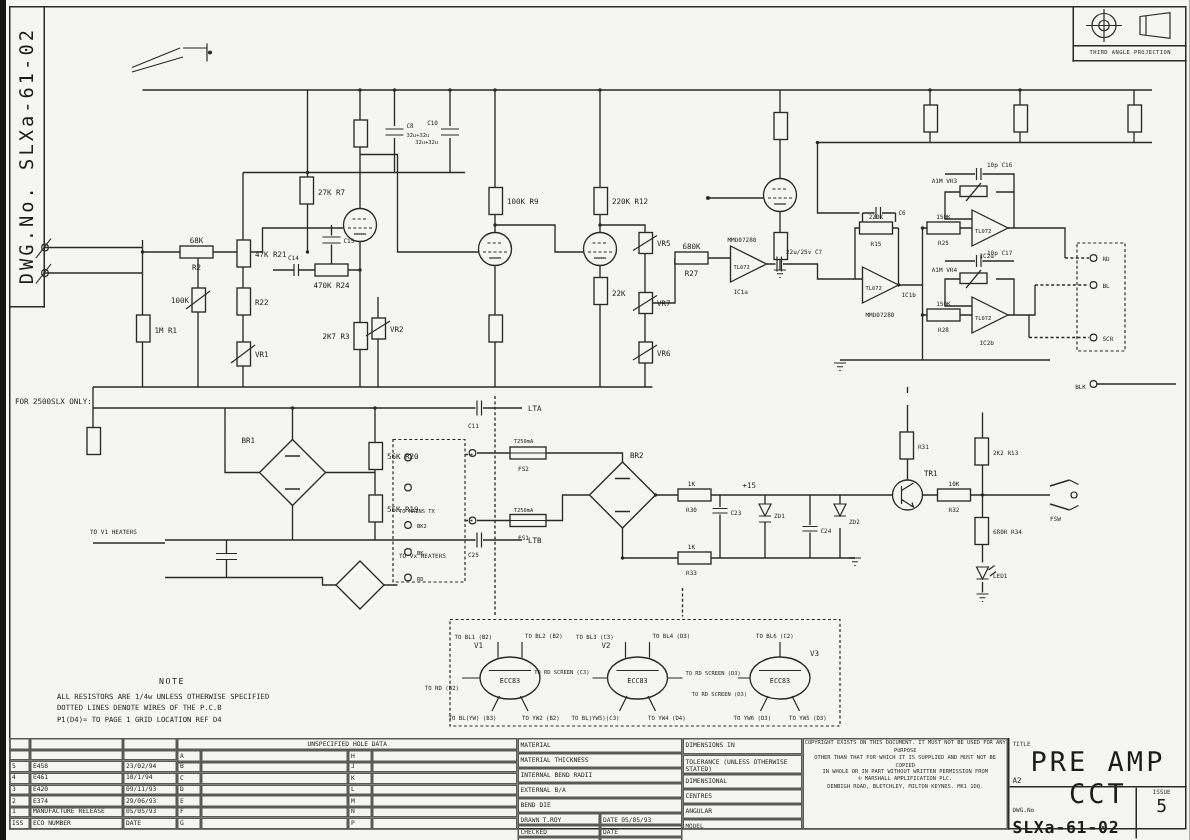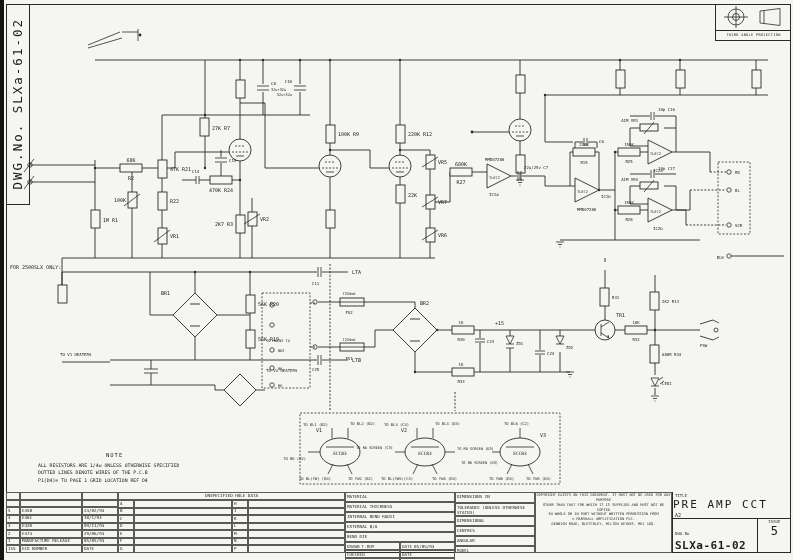--- a/index.html
+++ b/index.html
@@ -33,21 +33,21 @@
   .mat .sr{width:55px;display:flex;gap:2px;}
   .mcap{color:#333;}
   .dims{left:455px;top:492px;width:80px;height:61px;display:flex;flex-direction:column;}
   .dims>div{border:0.5px solid #5a5a5a;font-size:4.2px;padding:0.5px 1px;overflow:hidden;}
   .dims .model{flex:1;}
   .brand{left:535px;top:492px;width:137px;height:61px;border:0.5px solid #5a5a5a;text-align:center;overflow:hidden;}
   .logo{font-family:"DejaVu Serif","Liberation Serif",serif;font-style:italic;font-weight:bold;font-size:23px;line-height:27px;}
   .cpr{font-size:3.6px;line-height:1.35;color:#2e2e2e;}
   .tblk{left:672px;top:492px;width:119px;height:61px;border-left:1px solid #2a2a2a;display:flex;flex-direction:column;}
   .tblk .tcap{height:6px;font-size:4px;padding:1px 2px 0;}
-  .tblk .ttl{height:20px;font-size:11px;letter-spacing:2px;text-align:left;}
+  .tblk .ttl{height:20px;font-size:18px;letter-spacing:2px;text-align:center;}
   .tblk .a2{height:8px;font-size:5px;padding:0 2px;border-bottom:1px solid #2a2a2a;}
   .tblk .brow{flex:1;display:flex;}
   .tblk .bdwg{width:84px;padding:1px 2px;}
   .tblk .bdwg .v{font-size:11px;letter-spacing:.5px;font-weight:bold;}
   .tblk .biss{width:35px;border-left:1px solid #2a2a2a;text-align:center;}
   .tblk .biss .v{font-size:12px;}
   .cap4{font-size:4px;color:#333;}
   
   svg{position:absolute;left:0;top:0;}
   .w{stroke:#2a2a2a;stroke-width:0.9;fill:none;}

